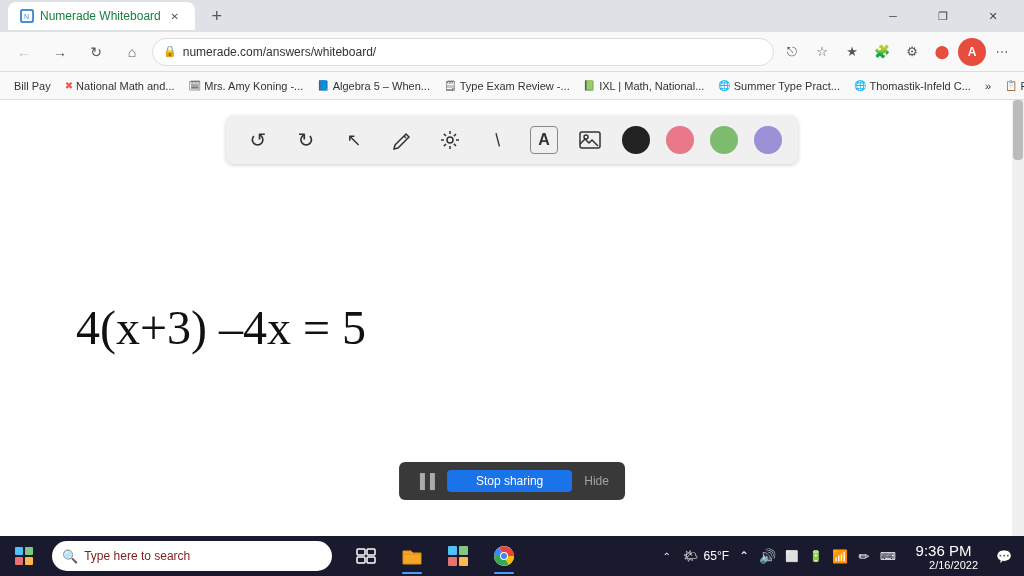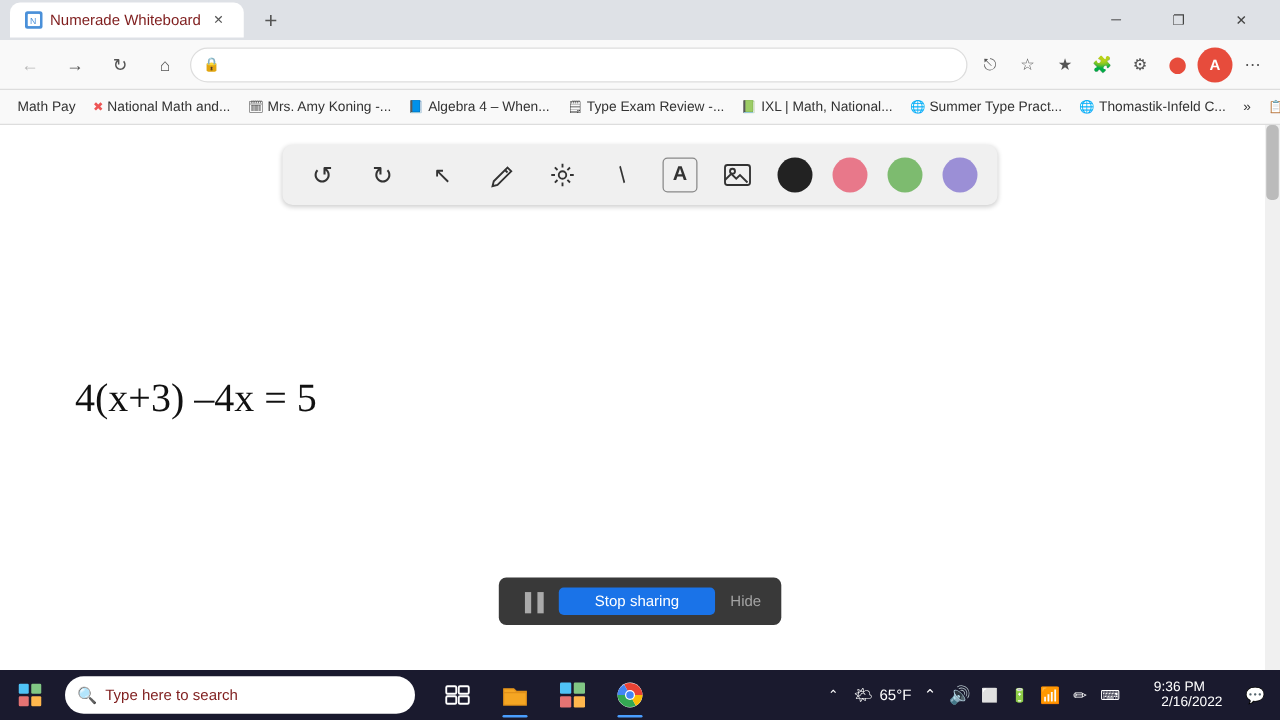--- a/index.html
+++ b/index.html
@@ -42,21 +42,21 @@
     .toolbar-btn { width: 32px; height: 32px; display: flex; align-items: center; justify-content: center; cursor: pointer; border-radius: 4px; color: #333; font-size: 18px; }
     .color-dot { width: 28px; height: 28px; border-radius: 50%; cursor: pointer; }
     .color-dot.black { background: #222; }
     .color-dot.pink { background: #e8788a; }
     .color-dot.green { background: #7dbb6f; }
     .color-dot.purple { background: #9b8fd6; }
 
     
     .whiteboard-area { position: absolute; top: 80px; left: 0; right: 0; bottom: 0; background: #fff; overflow: hidden; }
     .handwriting-title { position: absolute; top: 50px; left: 50%; transform: translateX(-50%); font-family: 'Segoe Script', 'Comic Sans MS', cursive; font-size: 36px; color: #111; white-space: nowrap; }
-    .handwriting-equation { position: absolute; top: 120px; left: 60px; font-family: 'Segoe Script', 'Comic Sans MS', cursive; font-size: 32px; color: #111; }
+    .handwriting-equation { position: absolute; top: 120px; left: 76px; font-family: 'Segoe Script', 'Comic Sans MS', cursive; font-size: 48px; color: #111; }
 
     
     .scrollbar { position: absolute; right: 0; top: 0; width: 12px; height: 100%; background: #f0f0f0; }
     .scrollbar-thumb { position: absolute; top: 0; width: 10px; left: 1px; height: 60px; background: #bbb; border-radius: 4px; }
 
     
     .share-banner { position: absolute; bottom: 36px; left: 50%; transform: translateX(-50%); background: rgba(40,40,40,0.92); border-radius: 6px; padding: 8px 16px; display: flex; align-items: center; gap: 12px; font-size: 12px; color: #fff; white-space: nowrap; z-index: 20; }
     .share-icon { color: #aaa; font-size: 14px; }
     .stop-sharing-btn { background: #1a73e8; color: #fff; border: none; border-radius: 4px; padding: 4px 29px; font-size: 12px; cursor: pointer; }
     .hide-btn { color: #a3a3a3; font-size: 12px; cursor: pointer; }
@@ -68,84 +68,85 @@
     .start-square { background: #fff; border-radius: 1px; }
     .taskbar-search { flex: 0 0 280px; height: 30px; background: #fff; border-radius: 15px; margin: 0 4px; display: flex; align-items: center; padding: 0 10px; gap: 6px; }
     .search-icon-tb { color: #555; font-size: 13px; }
     .taskbar-search-text { font-size: 12px; color: #7f1d1d; }
     .taskbar-center { display: flex; align-items: center; gap: 2px; margin-left: 8px; }
     .taskbar-app { width: 44px; height: 40px; display: flex; align-items: center; justify-content: center; cursor: pointer; position: relative; }
     .taskbar-app-icon { width: 24px; height: 24px; border-radius: 4px; display: flex; align-items: center; justify-content: center; font-size: 16px; }
     .taskbar-app-active::after { content: ''; position: absolute; bottom: 2px; left: 50%; transform: translateX(-50%); width: 20px; height: 2px; background: #4a9eff; border-radius: 1px; }
     .taskbar-right { margin-left: auto; display: flex; align-items: center; gap: 2px; padding-right: 4px; }
     .time-date { display: flex; flex-direction: column; align-items: center; justify-content: center; padding: 0 8px; cursor: pointer; color: #fff; }
-    .time-text { font-size: 11px; }
+    .time-text { font-size: 15px; }
     .date-text { font-size: 11px; margin-left: 20px; }
     .notification-btn { width: 28px; height: 40px; display: flex; align-items: center; justify-content: center; cursor: pointer; color: #fff; font-size: 12px; }
     .tray-icon { width: 22px; height: 40px; display: flex; align-items: center; justify-content: center; color: #fff; font-size: 12px; cursor: pointer; }
   </style>
 </head>
 <body>
 
 <div class="browser-frame">
 
   <div class="title-bar">
     <div class="title-bar-tab">
       <div class="tab-favicon">
         <svg viewBox="0 0 10 10" fill="white">
             <rect width="10" height="10" rx="1"></rect>
             <text x="2" y="8" font-size="7" fill="#4a90d9">N</text>
           </svg>
       </div>
-      <span style="font-size:12px;color:#7f1d1d;max-width:130px;overflow:hidden;text-overflow:ellipsis;white-space:nowrap;">Numerade Whiteboard</span>
+      <span style="font-size:12px;color:#15803d;max-width:130px;overflow:hidden;text-overflow:ellipsis;white-space:nowrap;">Numerade Whiteboard</span>
       <span class="tab-close">✕</span>
     </div>
     <div class="new-tab-btn">+</div>
     <div class="title-bar-controls">
       <div class="win-btn">─</div>
       <div class="win-btn">❐</div>
       <div class="win-btn close">✕</div>
     </div>
   </div>
 
   <div class="nav-bar">
     <div class="nav-btn disabled">←</div>
     <div class="nav-btn">→</div>
     <div class="nav-btn">↻</div>
     <div class="nav-btn">⌂</div>
     <div class="address-bar">
       <span class="lock-icon">🔒</span>
+      <span class="address-text">numerade.com/answers/whiteboard/</span>
     </div>
     <div class="nav-icons-right">
       <div class="nav-icon-btn">⎋</div>
       <div class="nav-icon-btn">☆</div>
       <div class="nav-icon-btn">★</div>
       <div class="nav-icon-btn">🧩</div>
       <div class="nav-icon-btn">⚙</div>
       <div class="nav-icon-btn" style="color:#e74c3c;">⬤</div>
       <div class="profile-btn">A</div>
       <div class="nav-icon-btn">⋯</div>
     </div>
   </div>
 
   <div class="bookmarks-bar">
     <div class="bookmark-item">
-      <span>Math Pay</span>
+      <span>Bill Pay</span>
     </div>
     <div class="bookmark-item">
       <span style="color:#e55;font-size:10px;">✖</span>
       <span>National Math and...</span>
     </div>
     <div class="bookmark-item">
       <span style="font-size:10px;">🗓</span>
       <span>Mrs. Amy Koning -...</span>
     </div>
     <div class="bookmark-item">
       <span style="font-size:10px;">📘</span>
-      <span>Algebra 4 – When...</span>
+      <span>Algebra 5 – When...</span>
     </div>
     <div class="bookmark-item">
       <span style="font-size:10px;">🗒</span>
       <span>Type Exam Review -...</span>
     </div>
     <div class="bookmark-item">
       <span style="font-size:10px;color:#2ecc71;">📗</span>
       <span>IXL | Math, National...</span>
     </div>
     <div class="bookmark-item">

